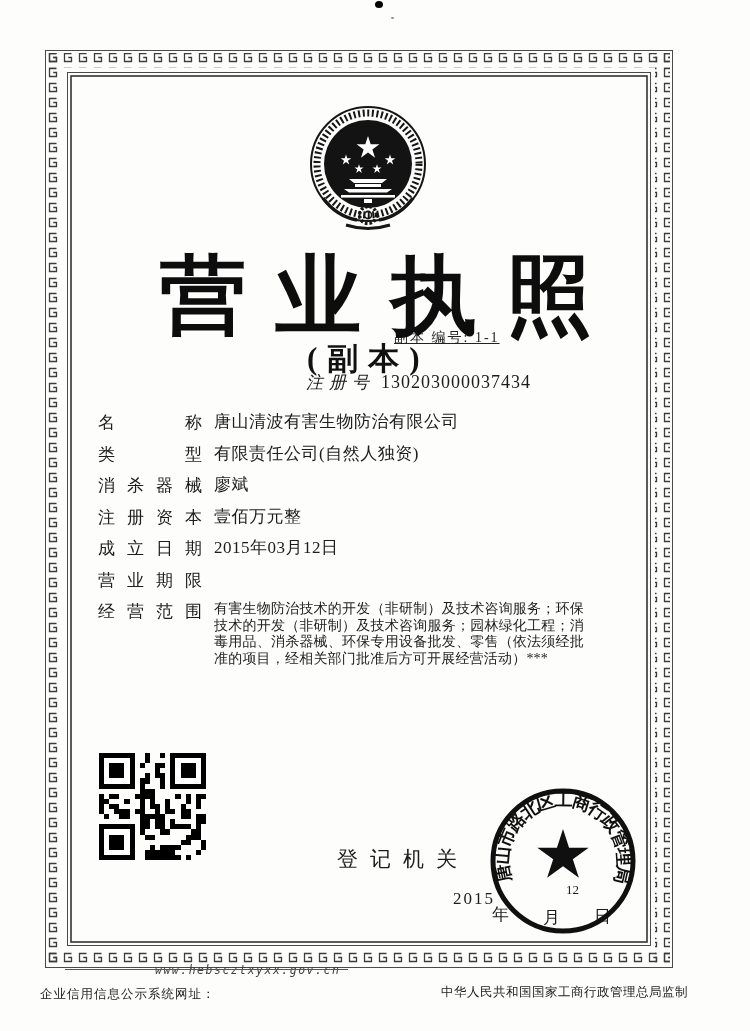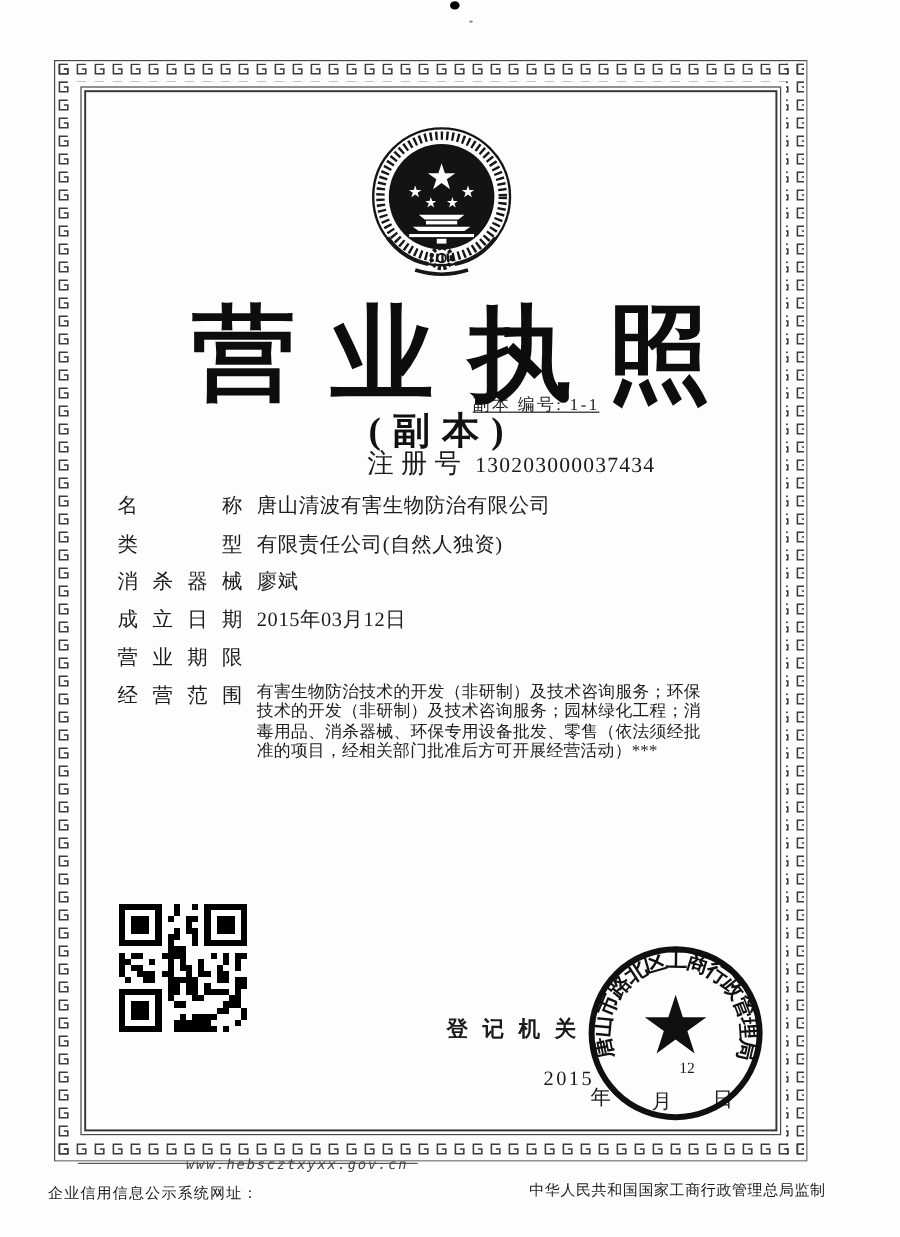--- a/index.html
+++ b/index.html
@@ -21,35 +21,35 @@
 
   
   .emblem{position:absolute;left:305px;top:100px;z-index:2;}
 
   
   .title{position:absolute;left:160px;top:252px;width:432px;display:flex;justify-content:space-between;z-index:3;}
   .title span{font-family:"DejaVu Sans","Liberation Sans",sans-serif;font-weight:900;font-size:86px;line-height:1;color:#0d0d0d;letter-spacing:0;}
   .copy-no{position:absolute;left:394px;top:329px;font-size:14px;color:#222;z-index:2;letter-spacing:2px;text-decoration:underline;}
   .copy-label{position:absolute;left:307px;top:338px;font-size:31px;font-weight:bold;letter-spacing:10px;color:#111;z-index:4;}
   .regline{position:absolute;left:306px;top:371px;z-index:3;white-space:nowrap;}
-  .reg-label{font-size:22px;letter-spacing:6px;margin-right:2px;}
+  .reg-label{font-size:17px;letter-spacing:6px;margin-right:2px;font-style:italic;}
   .reg-num{font-size:18px;letter-spacing:1px;}
 
   
   .fields{position:absolute;left:98px;top:412px;width:486px;z-index:2;}
   .row{display:flex;align-items:flex-start;margin-bottom:11.5px;min-height:20px;}
   .lab{flex:0 0 104px;font-family:"DejaVu Sans","Liberation Sans",sans-serif;font-weight:500;font-size:17px;text-align:justify;text-align-last:justify;line-height:20px;}
   .val{margin-left:12px;font-size:17px;line-height:20px;letter-spacing:0.5px;}
   .val.scope{font-size:14px;line-height:16.5px;width:382px;letter-spacing:0.2px;text-align:justify;}
 
   
   .qr{position:absolute;left:99px;top:753px;z-index:2;}
 
   
-  .registrar{position:absolute;left:337px;top:845px;font-family:"DejaVu Sans","Liberation Sans",sans-serif;font-weight:700;font-size:18px;letter-spacing:12px;z-index:2;white-space:nowrap;margin-left:35px;}
+  .registrar{position:absolute;left:337px;top:845px;font-family:"DejaVu Sans","Liberation Sans",sans-serif;font-weight:400;font-size:21px;letter-spacing:12px;z-index:2;white-space:nowrap;}
   .date{position:absolute;left:0;top:0;z-index:4;}
   .date span{position:absolute;font-size:17px;white-space:nowrap;}
   .d-year{left:453px;top:889px;letter-spacing:2px;}
   .d-yu{left:492px;top:903px;}
   .d-mu{left:543px;top:906px;}
   .d-day{left:566px;top:882px;font-size:13px !important;}
   .d-du{left:594px;top:905px;}
   .seal{position:absolute;left:485px;top:786px;z-index:5;}
 
   
@@ -122,20 +122,24 @@
       <span class="lab">名称</span>
       <span class="val">唐山清波有害生物防治有限公司</span>
     </div>
     <div class="row">
       <span class="lab">类型</span>
       <span class="val">有限责任公司(自然人独资)</span>
     </div>
     <div class="row">
       <span class="lab">消杀器械</span>
       <span class="val">廖斌</span>
+    </div>
+    <div class="row">
+      <span class="lab">注册资本</span>
+      <span class="val">壹佰万元整</span>
     </div>
     <div class="row">
       <span class="lab">成立日期</span>
       <span class="val">2015年03月12日</span>
     </div>
     <div class="row">
       <span class="lab">营业期限</span>
       <span class="val"></span>
     </div>
     <div class="row">

